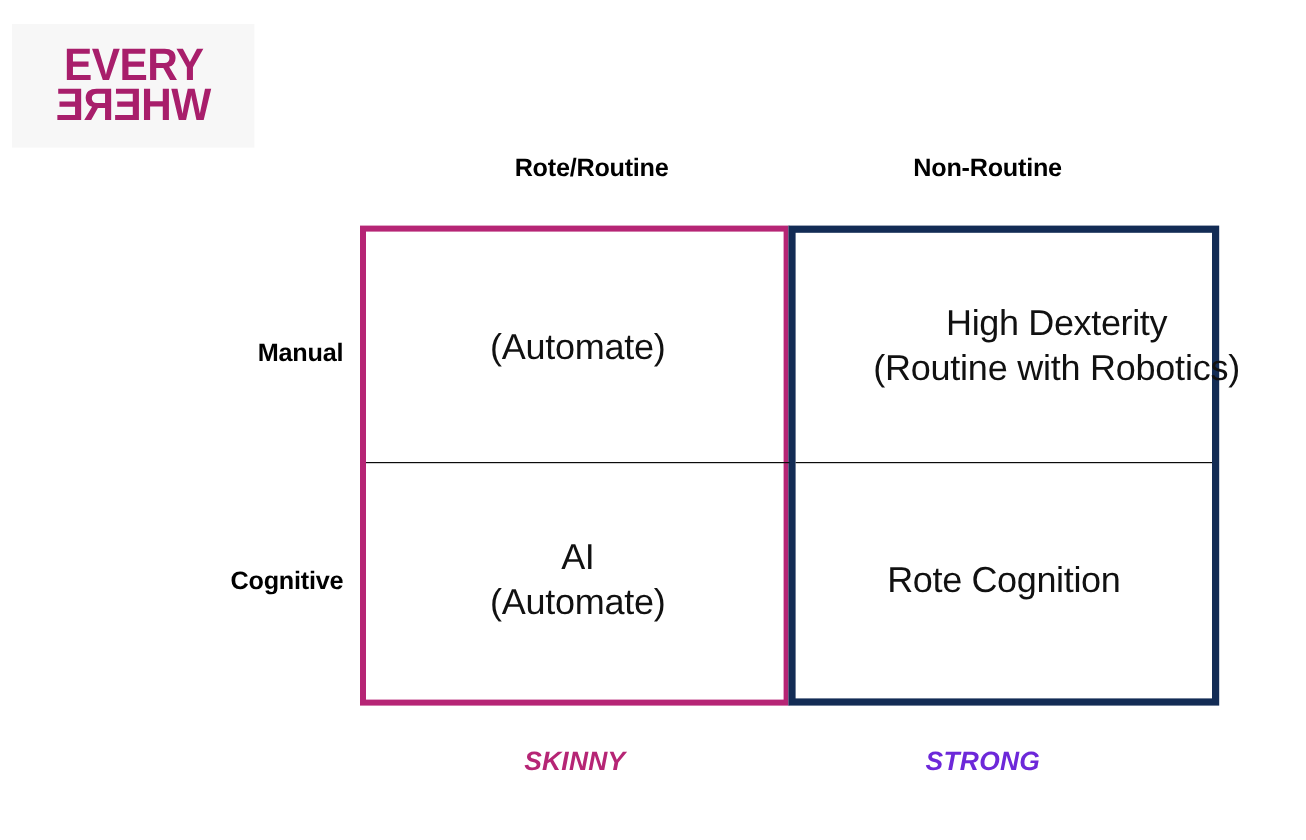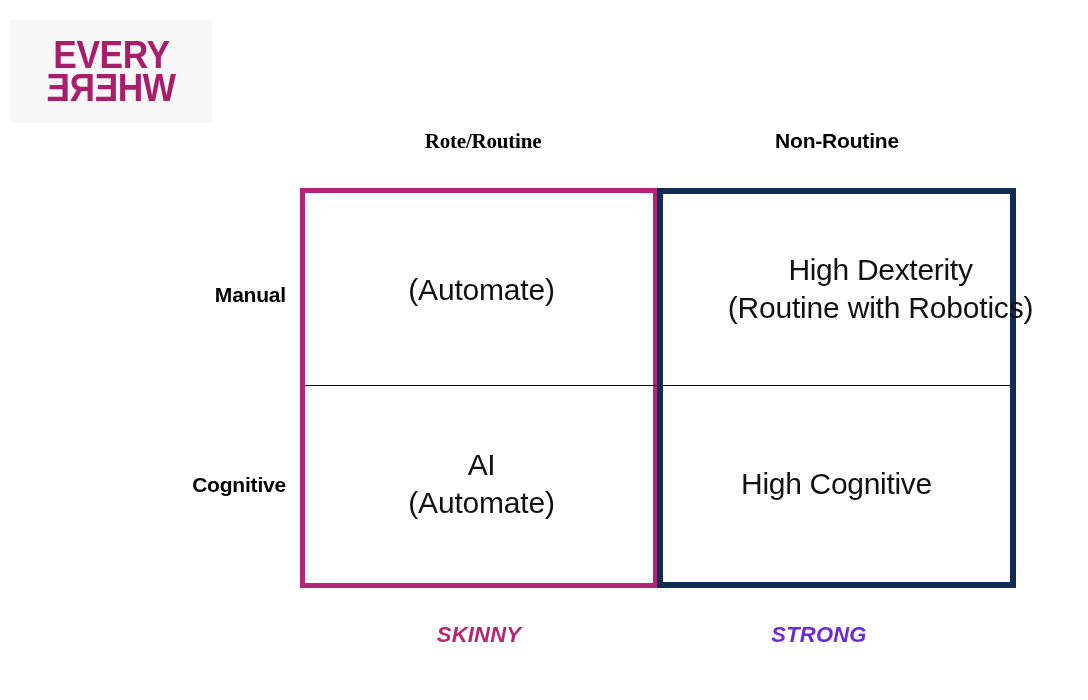--- a/index.html
+++ b/index.html
@@ -54,22 +54,22 @@
   
   .col-header {
     position: absolute;
     top: 129px;
     font-size: 21px;
     font-weight: 700;
     text-align: center;
     color: #000000;
     letter-spacing: -0.2px;
   }
-  #col-header-rote  { left: 304px; width: 358px; font-family: Liberation Serif, serif; }
-  #col-header-nonroutine { left: 658px; width: 358px; text-align: center; }
+  #col-header-rote  { left: 314px; width: 358px; }
+  #col-header-nonroutine { left: 644px; width: 358px; text-align: center; }
 
   
   .row-label {
     position: absolute;
     left: 100px;
     width: 186px;
     text-align: right;
     font-size: 21px;
     font-weight: 700;
     color: #000000;
@@ -190,20 +190,20 @@
     <div class="cell-title">High Dexterity</div>
     <div class="cell-sub">(Routine with Robotics)</div>
   </div>
 
   <div class="cell" id="cell-ai">
     <div class="cell-title">AI</div>
     <div class="cell-sub">(Automate)</div>
   </div>
 
   <div class="cell" id="cell-cognition">
-    <div class="cell-title">High Cognitive</div>
+    <div class="cell-title">Rote Cognition</div>
   </div>
 
 </div>
 
 <div class="footer-label" id="footer-skinny">SKINNY</div>
 
 <div class="footer-label" id="footer-strong">STRONG</div>
 
 </body></html>

